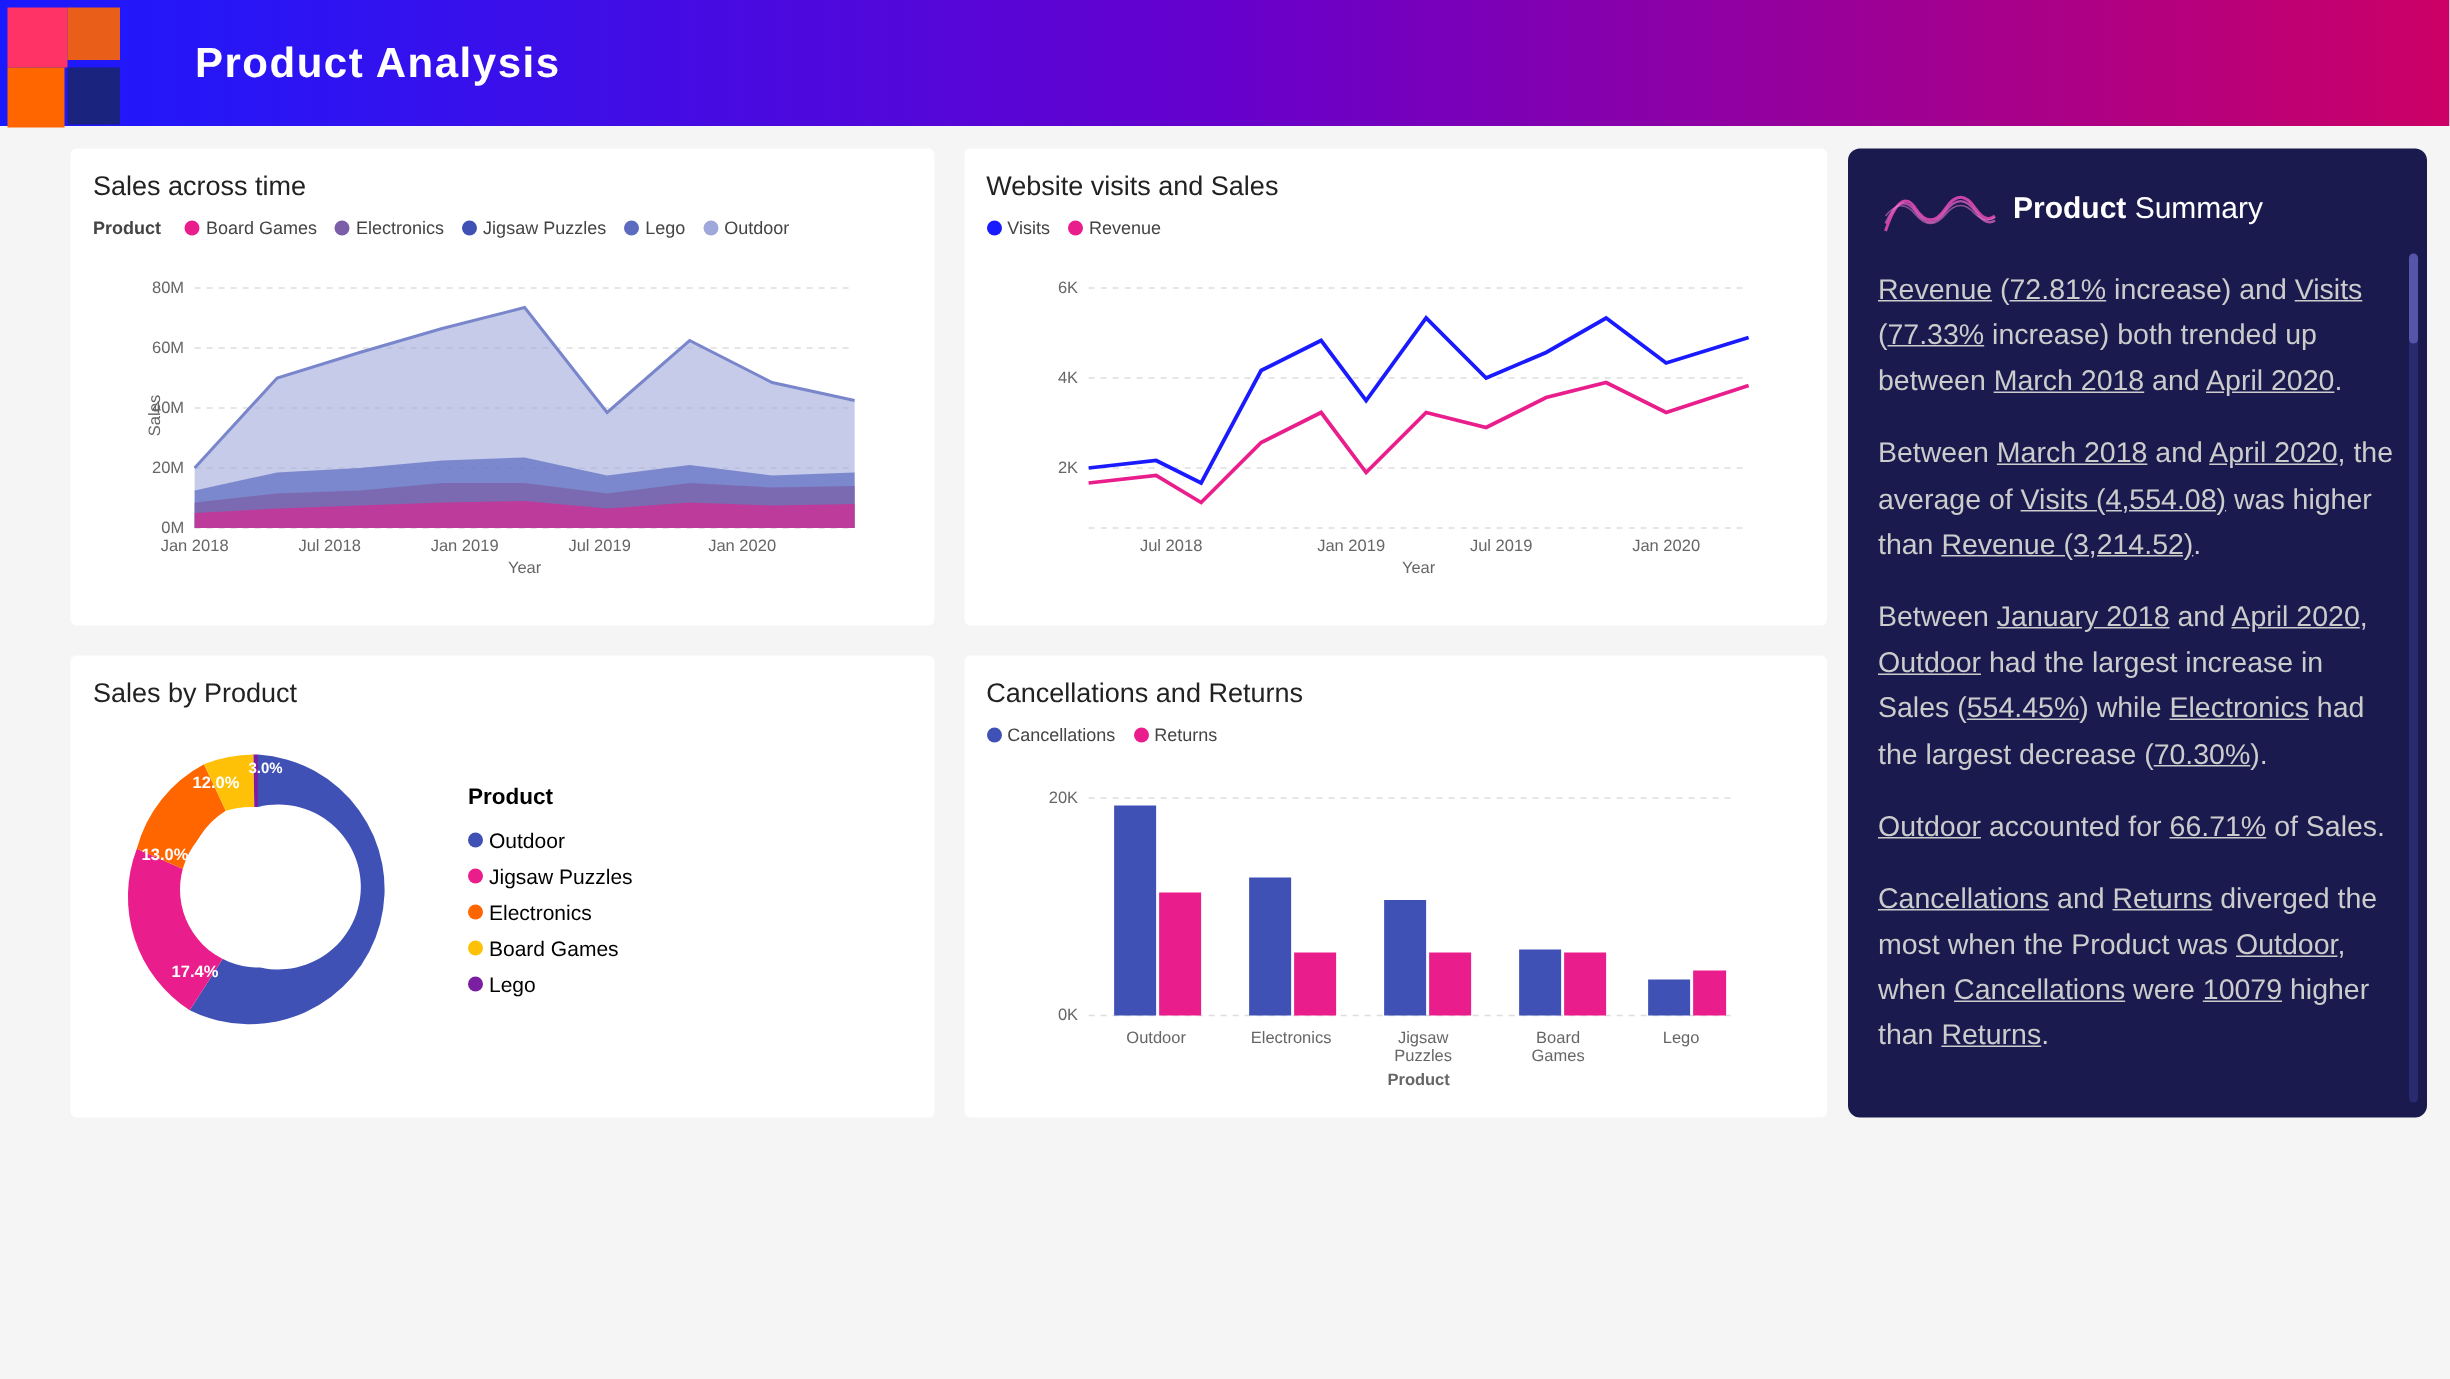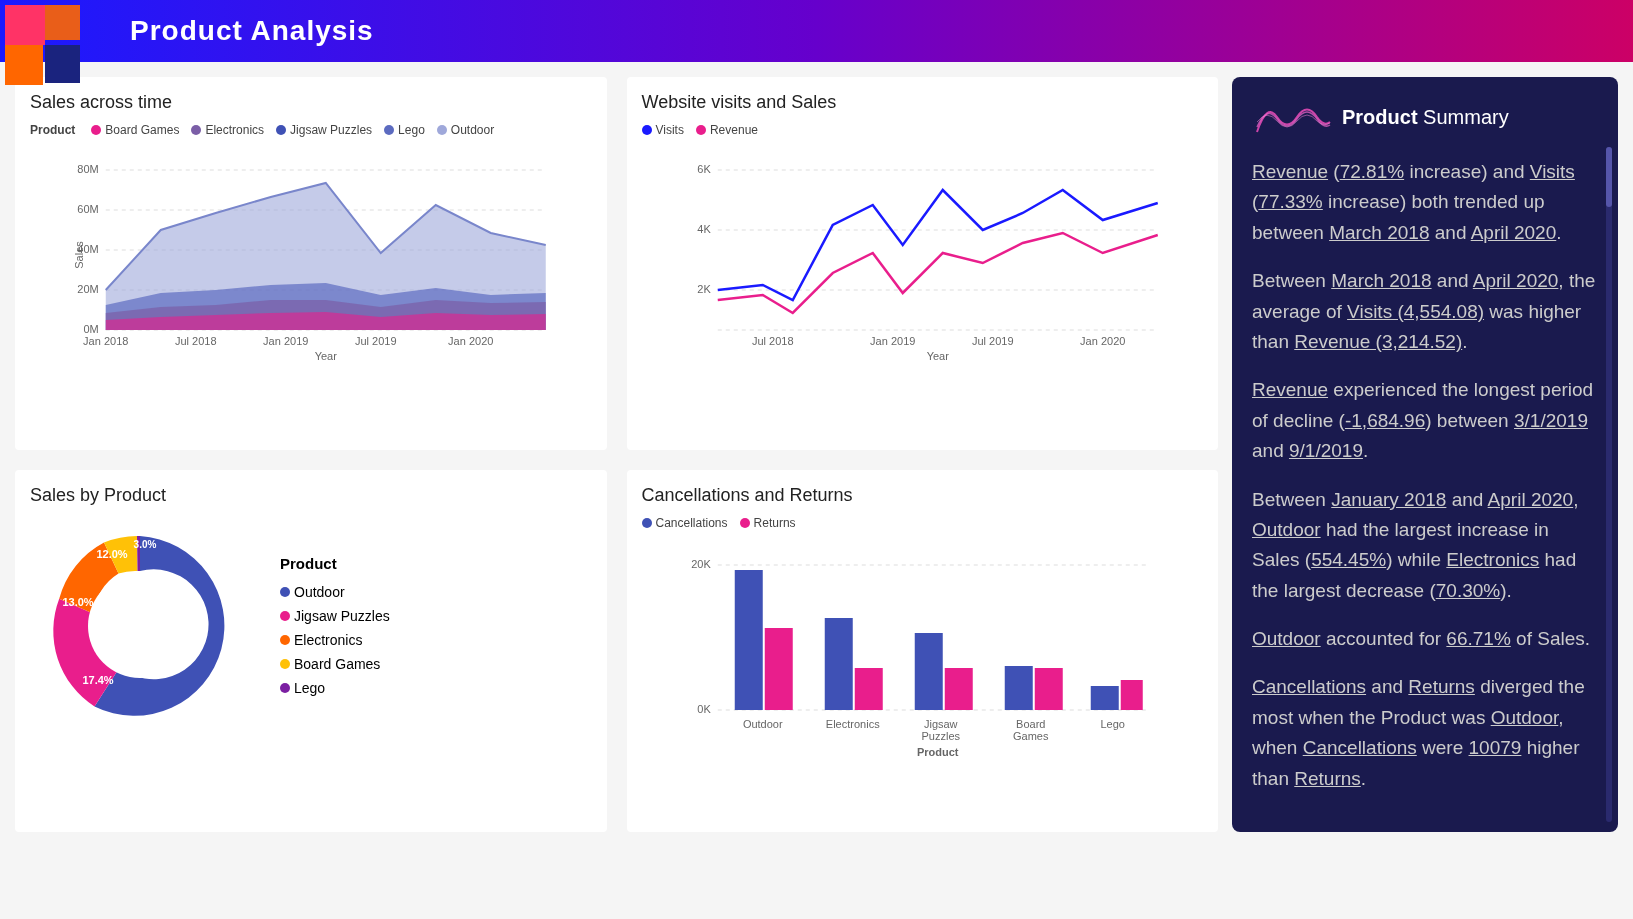--- a/index.html
+++ b/index.html
@@ -3,21 +3,21 @@
   <meta charset="utf-8">
   <style>
     * { box-sizing: border-box; margin: 0; padding: 0; }
     body { font-family: 'Segoe UI', Arial, sans-serif; background: #f5f5f5; width: 1633px; min-height: 919px; overflow-x: hidden; }
 
     .header {
       background: linear-gradient(90deg, #1a1aff 0%, #6600cc 50%, #cc0066 100%);
       display: flex;
       align-items: center;
       padding: 0 30px;
-      height: 62px;
+      height: 84px;
       position: relative;
       text-align: center;
     }
     .header-logo {
       position: absolute;
       left: 0;
       top: 0;
       width: 85px;
       height: 120px;
     }
@@ -30,20 +30,21 @@
       color: white;
       font-size: 28px;
       font-weight: 600;
       letter-spacing: 1px;
     }
 
     .main-content {
       display: flex;
       padding: 15px;
       gap: 14px;
+      margin-left: 32px;
     }
 
     .charts-area {
       flex: 1;
       display: grid;
       grid-template-columns: 1fr 1fr;
       grid-template-rows: auto auto;
       gap: 20px;
     }
 
@@ -412,23 +413,20 @@
     </div>
 
     <p class="summary-text">
       <u>Revenue</u> (<u>72.81%</u> increase) and <u>Visits</u> (<u>77.33%</u> increase) both trended up between <u>March 2018</u> and <u>April 2020</u>.
     </p>
 
     <p class="summary-text">
       Between <u>March 2018</u> and <u>April 2020</u>, the average of <u>Visits (4,554.08)</u> was higher than <u>Revenue (3,214.52)</u>.
     </p>
 
-    <p class="summary-text">
-      <u>Revenue</u> experienced the longest period of decline (<u>-1,684.96</u>) between <u>3/1/2019</u> and <u>9/1/2019</u>.
-    </p>
 
     <p class="summary-text">
       Between <u>January 2018</u> and <u>April 2020</u>, <u>Outdoor</u> had the largest increase in Sales (<u>554.45%</u>) while <u>Electronics</u> had the largest decrease (<u>70.30%</u>).
     </p>
 
     <p class="summary-text">
       <u>Outdoor</u> accounted for <u>66.71%</u> of Sales.
     </p>
 
     <p class="summary-text">

